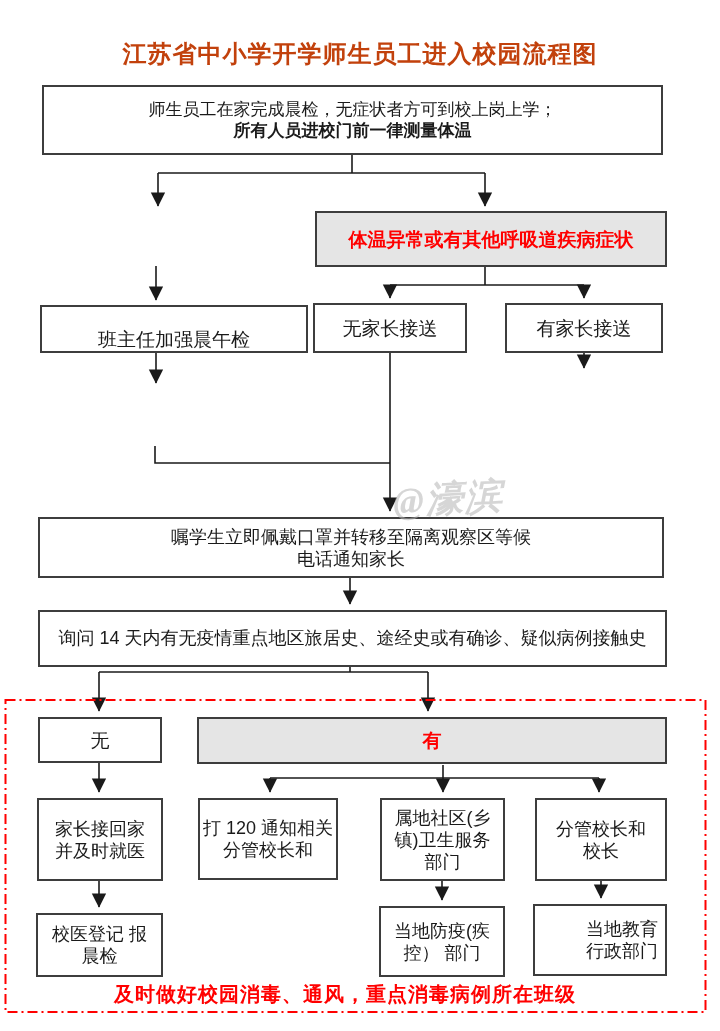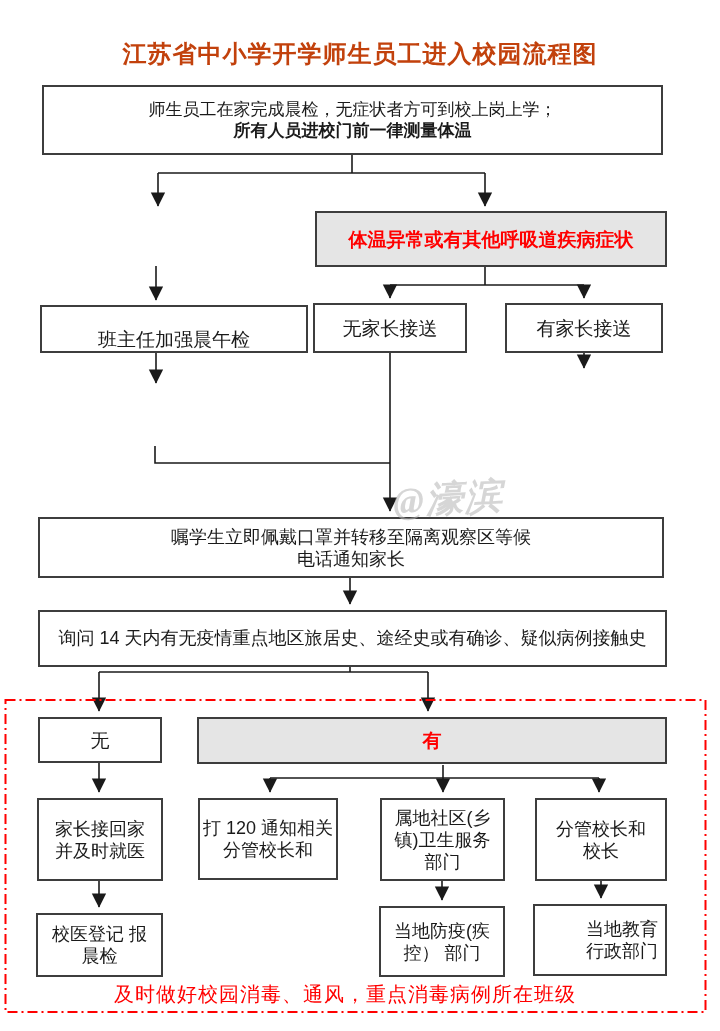--- a/index.html
+++ b/index.html
@@ -27,21 +27,21 @@
   svg.wires{position:absolute;left:0;top:0;z-index:0;}
   .box{z-index:2;}
   .watermark{
     position:absolute;left:393px;top:474px;z-index:4;
     font-family:"Liberation Serif",serif;font-weight:bold;font-style:italic;
     font-size:37px;color:#b5b5b5;opacity:.55;transform:rotate(-3deg);
     letter-spacing:2px;white-space:nowrap;pointer-events:none;
   }
   .footer-note{
     position:absolute;top:981px;left:0;width:690px;text-align:center;
-    font-size:20px;font-weight:normal;color:#ff0000;letter-spacing:1px;z-index:3;
+    font-size:20px;font-weight:bold;color:#ff0000;letter-spacing:1px;z-index:3;
   }
 </style>
 </head>
 <body>
 
 <div class="canvas">
 
   <svg class="wires" width="720" height="1031" viewBox="0 0 720 1031">
     <defs>
       <marker id="ah" markerWidth="10" markerHeight="10" refX="8.5" refY="4.5" orient="auto">

